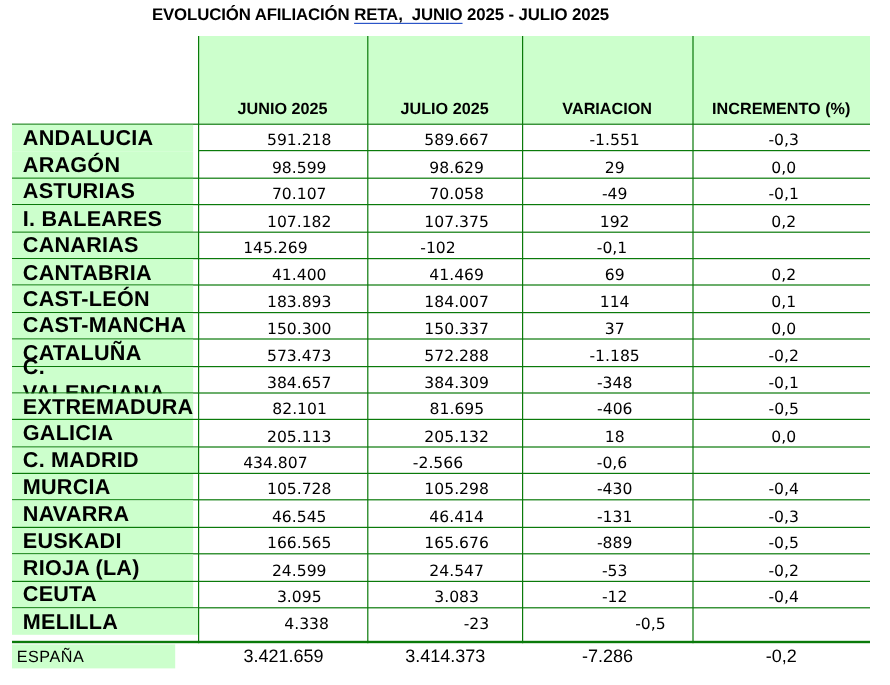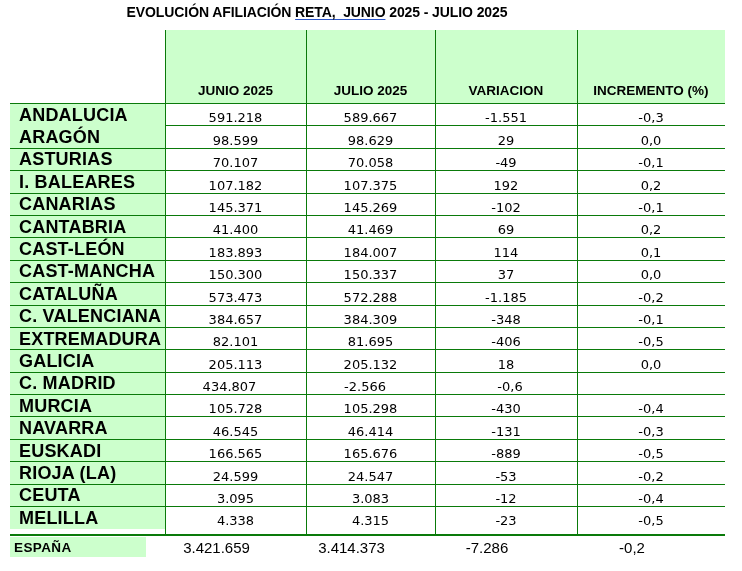--- a/index.html
+++ b/index.html
@@ -7,25 +7,25 @@
     .title { position: absolute; left: 0; top: 4px; width: 634px; text-align: center; font-weight: bold; font-size: 14px; letter-spacing: -0.1px; }
     .title .ul { text-decoration: underline; text-decoration-color: #2b55c8; text-underline-offset: 2px; white-space: pre; }
     .hdr-bg { position: absolute; left: 165px; top: 30px; width: 560px; height: 73px; background: #ccffcc; }
     .vline { position: absolute; width: 1px; background: #0a7a0a; }
     .hline { position: absolute; height: 1px; background: #0a7a0a; }
     .hdr-cell { position: absolute; top: 30px; height: 73px; display: flex; align-items: center; justify-content: center; font-weight: bold; font-size: 13.5px; margin-top: 24px; }
     .rows { position: absolute; left: 10px; top: 104px; width: 715px; }
     .row { position: relative; height: 22.4px; display: flex; }
     .row .name { width: 155px; background: #ccffcc; font-weight: bold; font-size: 18px; padding-left: 9px; box-sizing: border-box; display: flex; align-items: center; letter-spacing: 0.2px; }
     .row .num { display: flex; align-items: flex-end; justify-content: center; font-family: "DejaVu Sans", sans-serif; font-size: 13px; padding-bottom: 1px; box-sizing: border-box; }
-    .c1 { width: 141px; } .c2 { width: 129px; } .c3 { width: 142px; } .c4 { width: 148px; }
+    .c1 { width: 141px; margin-left: 20px; } .c2 { width: 129px; } .c3 { width: 142px; } .c4 { width: 148px; }
     .row .sep { position: absolute; left: 155px; right: 0; bottom: 0; height: 1px; background: #0a7a0a; }
     .row .sep.first { left: 0; }
     .total { position: absolute; left: 10px; top: 537px; width: 715px; height: 20px; display: flex; }
-    .total .name { width: 136px; background: #ccffcc; font-weight: bold; font-size: 13.5px; padding-left: 4px; box-sizing: border-box; display: flex; align-items: center; letter-spacing: 0.4px; }
+    .total .name { width: 136px; background: #ccffcc; font-weight: normal; font-size: 13.5px; padding-left: 4px; box-sizing: border-box; display: flex; align-items: center; letter-spacing: 0.4px; }
     .total .num { display: flex; align-items: center; justify-content: center; font-weight: normal; font-size: 15px; }
     .thick { position: absolute; left: 10px; top: 534px; width: 715px; height: 2px; background: #0a7a0a; }
   </style>
 </head>
 <body>
 
 <div class="title">
   <span>EVOLUCIÓN AFILIACIÓN </span><span class="ul">RETA,  JUNIO</span><span> 2025 - JULIO 2025</span>
 </div>
 
@@ -71,21 +71,20 @@
   <div class="row">
       <div class="name">I. BALEARES</div>
       <div class="num c1">107.182</div>
       <div class="num c2">107.375</div>
       <div class="num c3">192</div>
       <div class="num c4">0,2</div>
       <div class="sep first"></div>
     </div>
   <div class="row">
       <div class="name">CANARIAS</div>
-      <div class="num c1">145.371</div>
       <div class="num c2">145.269</div>
       <div class="num c3">-102</div>
       <div class="num c4">-0,1</div>
       <div class="sep first"></div>
     </div>
   <div class="row">
       <div class="name">CANTABRIA</div>
       <div class="num c1">41.400</div>
       <div class="num c2">41.469</div>
       <div class="num c3">69</div>
@@ -183,21 +182,20 @@
       <div class="name">CEUTA</div>
       <div class="num c1">3.095</div>
       <div class="num c2">3.083</div>
       <div class="num c3">-12</div>
       <div class="num c4">-0,4</div>
       <div class="sep first"></div>
     </div>
   <div class="row">
       <div class="name">MELILLA</div>
       <div class="num c1">4.338</div>
-      <div class="num c2">4.315</div>
       <div class="num c3">-23</div>
       <div class="num c4">-0,5</div>
     </div>
 </div>
 
 <div class="thick"></div>
 
 <div class="total">
   <div class="name">ESPAÑA</div>
   <div class="num c1">3.421.659</div>

